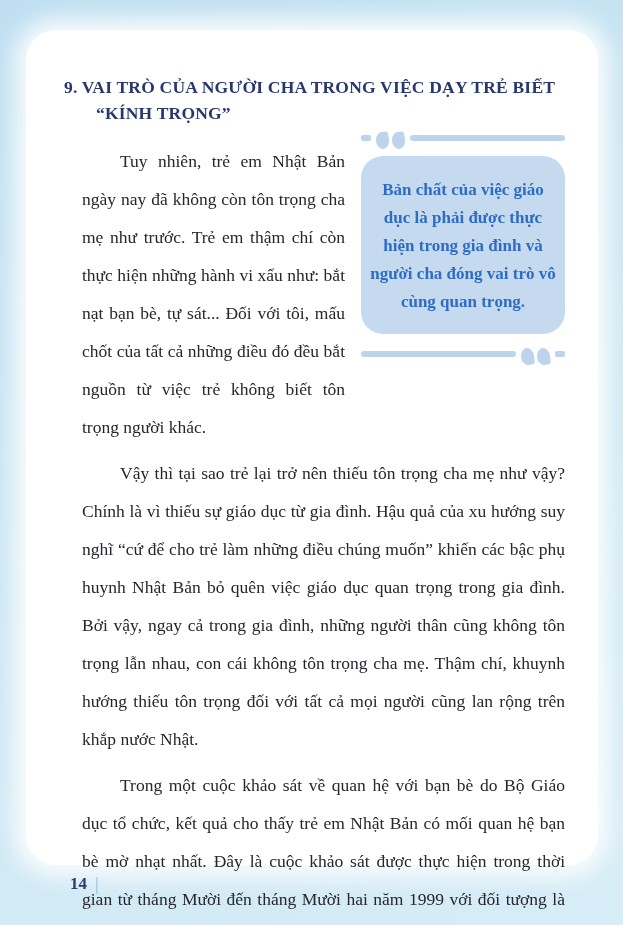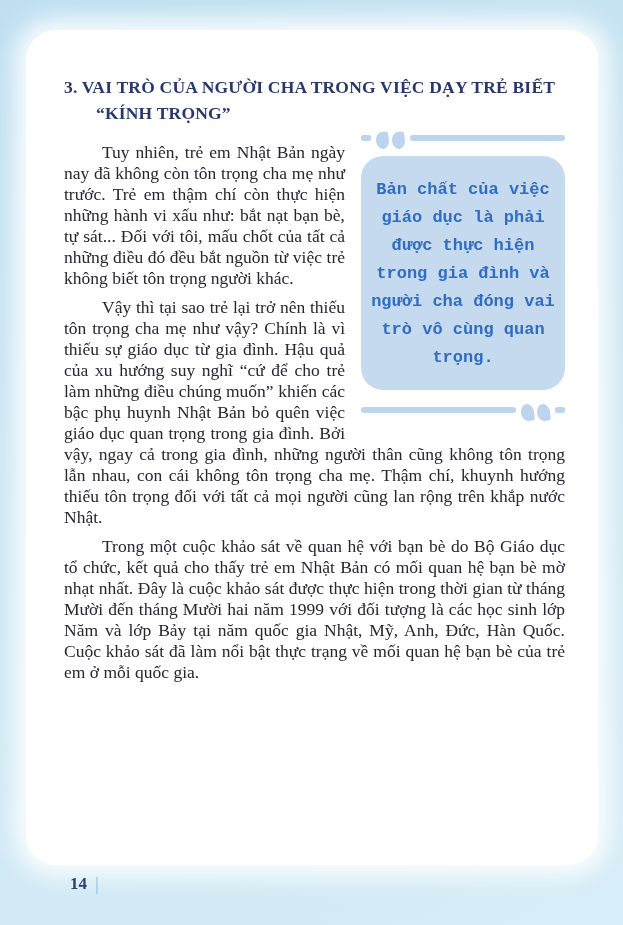--- a/index.html
+++ b/index.html
@@ -56,33 +56,34 @@
   .pq-bar{flex:1;height:6px;background:var(--q-accent);border-radius:3px;}
   .q-marks{display:flex;gap:3px;flex:none;align-items:flex-end;height:22px;}
   .q-mark{width:13px;height:17px;background:var(--q-accent);}
   .q-open{border-radius:50% 18% 50% 50%;transform:rotate(-8deg);}
   .q-close{border-radius:50% 50% 18% 50%;transform:rotate(-8deg);}
   .pq-box{
     background:var(--pq-bg);
     border-radius:22px;
     padding:20px 8px 18px;
     text-align:center;
-    font-family:Liberation Mono, monospace;
+    font-family:Liberation Serif, serif;
     font-weight:bold;
     font-size:17px;
     line-height:28px;
     color:var(--pq-text);
   }
   p.body-par{
     font-size:17.5px;
-    line-height:21px;
+    line-height:38px;
     color:var(--body-text);
     text-align:justify;
     text-indent:38px;
     margin-bottom:8px;
+    margin-left:18px;
   }
   .footer{
     position:absolute;
     left:70px;bottom:30px;
     display:flex;align-items:center;gap:8px;
   }
   .footer .page-num{
     font-weight:bold;font-size:17px;color:var(--footer-navy);
   }
   .footer .sep{
@@ -97,21 +98,21 @@
   }
 </style>
 </head>
 <body>
 
 <div class="sheet"></div>
 
 <div class="content">
 
   <h2 class="heading">
-    <span class="h-line1">3. VAI TRÒ CỦA NGƯỜI CHA TRONG VIỆC DẠY TRẺ BIẾT</span>
+    <span class="h-line1">9. VAI TRÒ CỦA NGƯỜI CHA TRONG VIỆC DẠY TRẺ BIẾT</span>
     <span class="h-line2">“KÍNH TRỌNG”</span>
   </h2>
 
   <aside class="pullquote">
     <div class="pq-deco top">
       <span class="pq-dash"></span>
       <span class="q-marks">
         <span class="q-mark q-open"></span>
           <span class="q-mark q-open"></span>
       </span>

